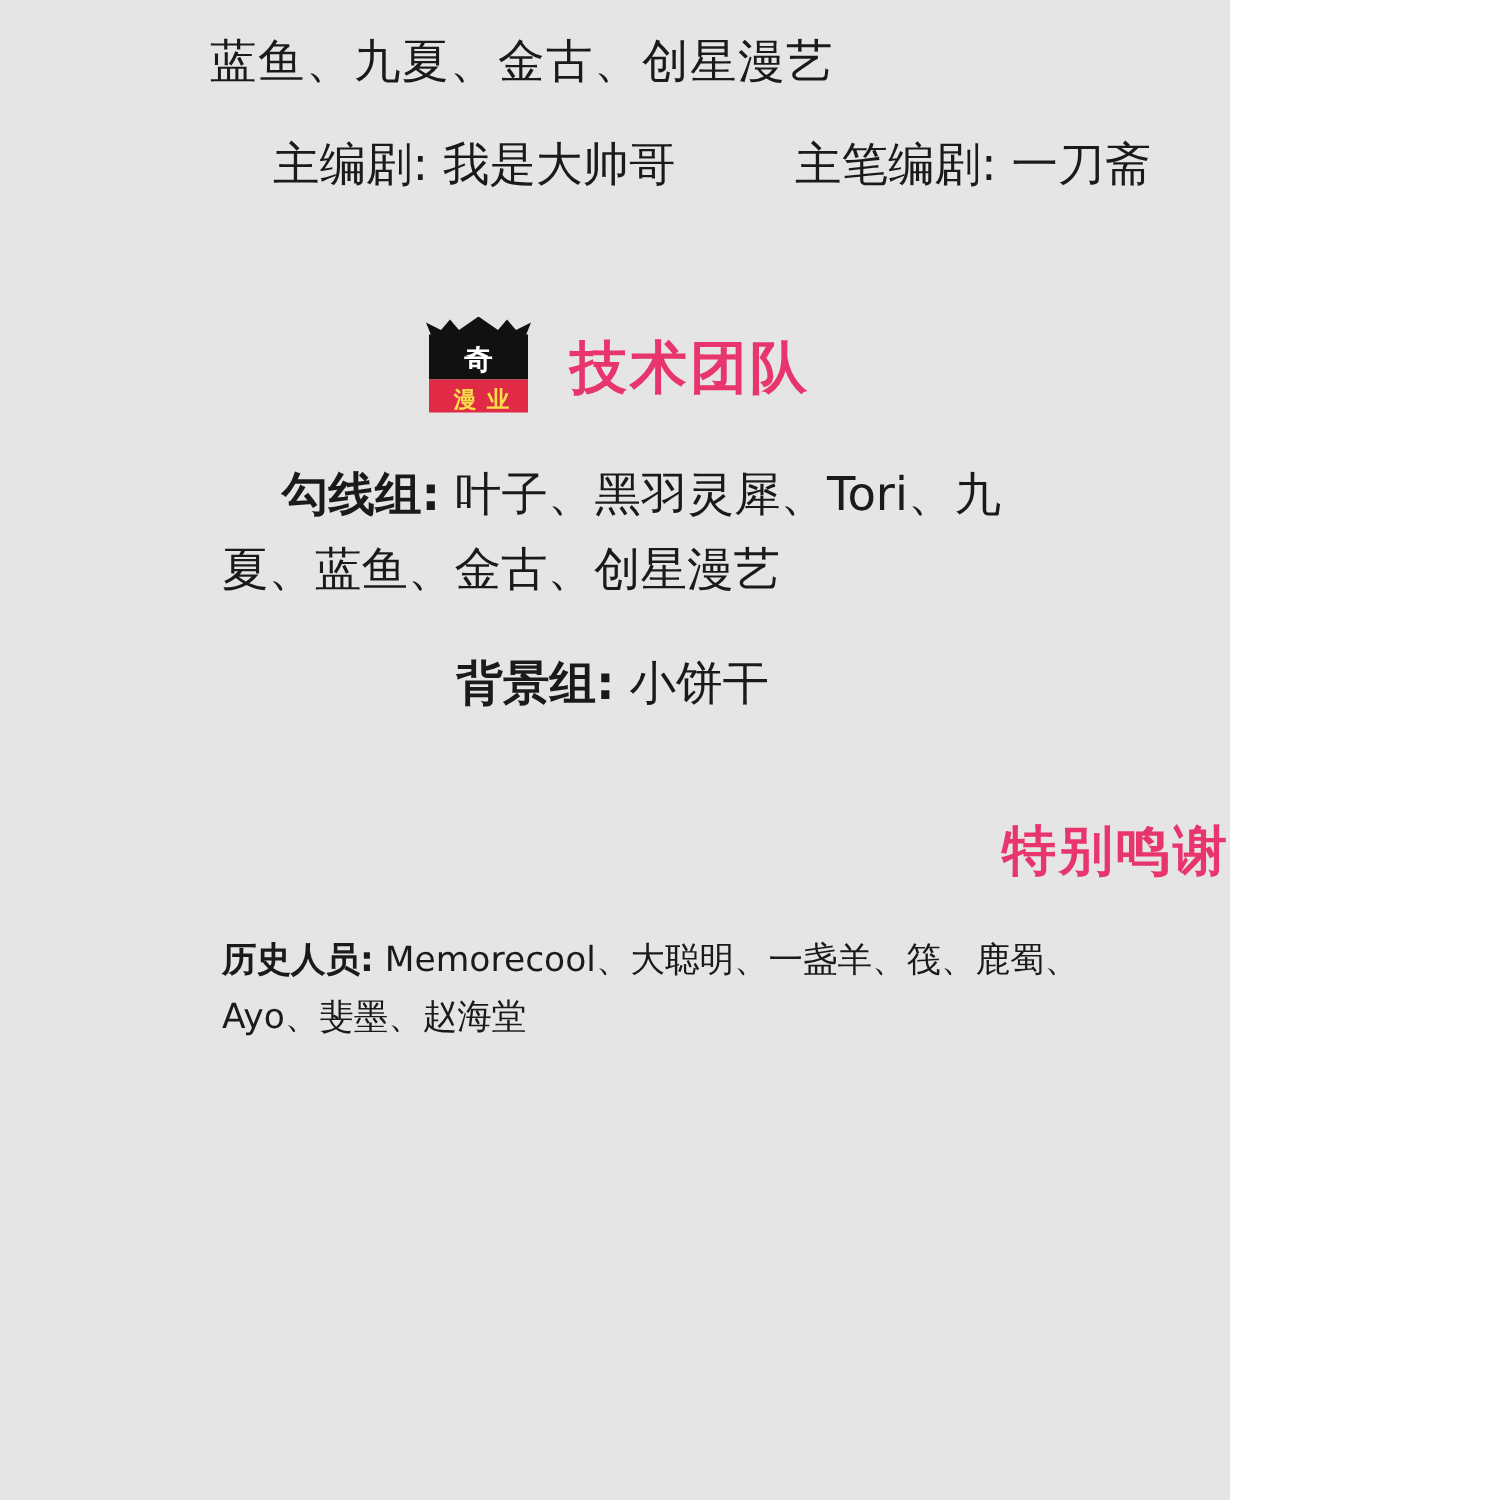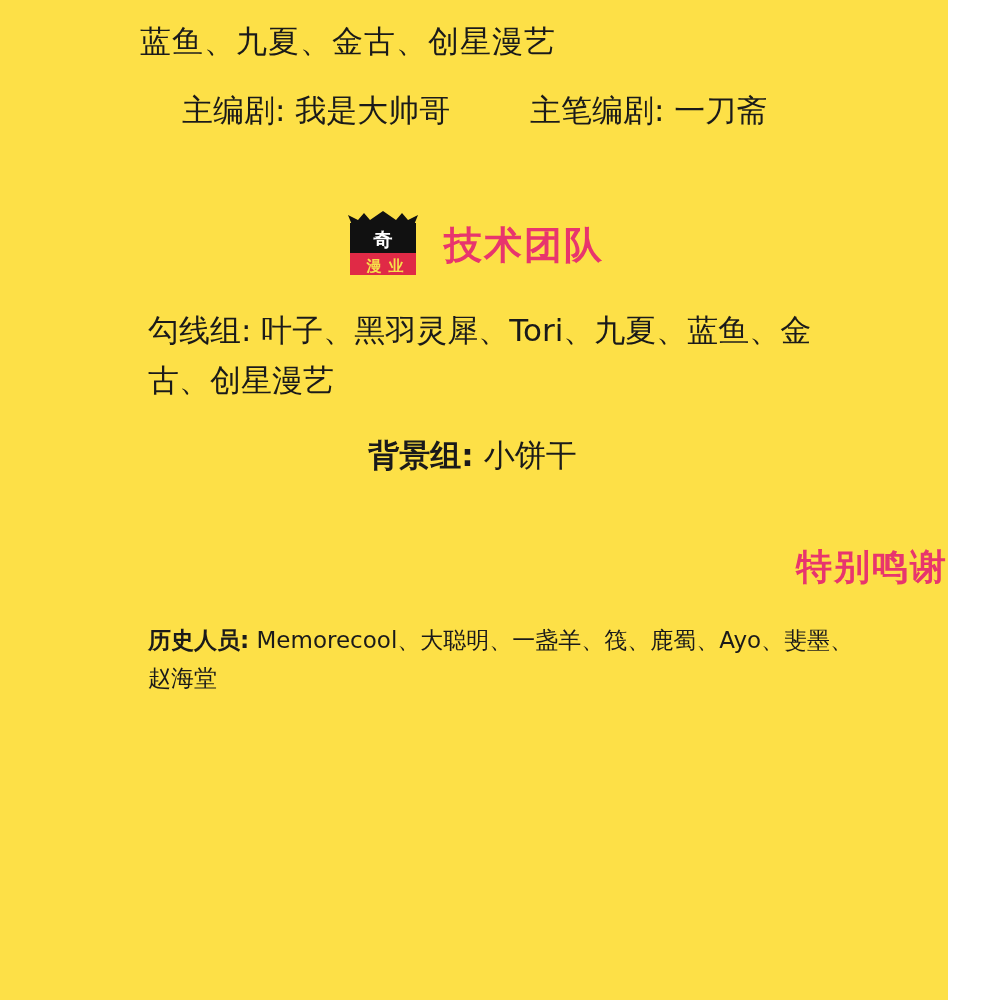--- a/index.html
+++ b/index.html
@@ -7,23 +7,23 @@
     margin: 0;
     padding: 0;
     width: 1000px;
     height: 1000px;
     background: #ffffff;
     font-family: "DejaVu Sans", "Liberation Sans", sans-serif;
     color: #1a1a1a;
   }
   .page {
     position: relative;
-    width: 948px;
+    width: 820px;
     height: 1000px;
-    background: #fde047;
+    background: #e5e5e5;
     overflow: hidden;
   }
 
   
   .credits-top {
     padding: 18px 0 0 0;
   }
   .line-names {
     font-size: 31px;
     letter-spacing: 1px;
@@ -74,21 +74,21 @@
   }
   .row-editors .gap-lg { display: inline-block; width: 56px; }
 
   .para {
     font-size: 31px;
     line-height: 1.62;
     padding: 0 100px 0 148px;
     margin-top: 26px;
     text-align: left;
   }
-  .para .lbl { font-weight: normal; }
+  .para .lbl { font-weight: bold; margin-left: 40px; }
 
   .row-bg {
     font-size: 31px;
     margin-top: 30px;
     text-align: center;
     padding-right: 20px;
     padding-left: 17px;
   }
   .row-bg .lbl { font-weight: bold; }
 

